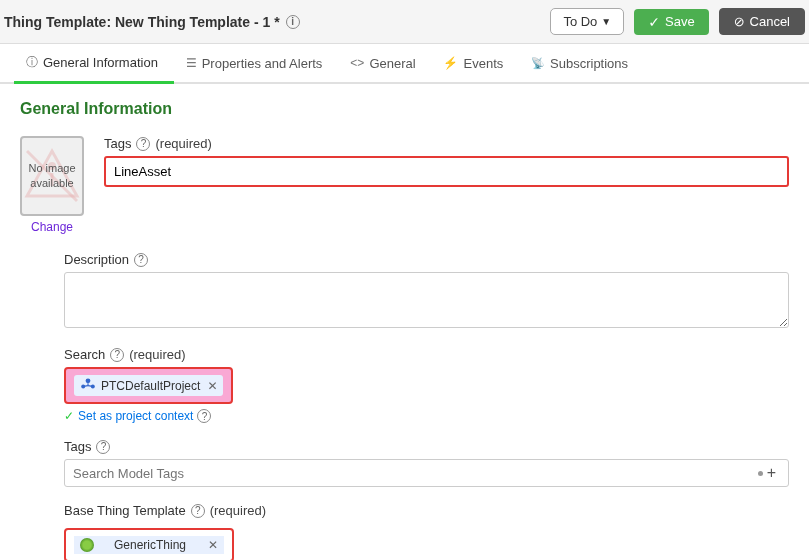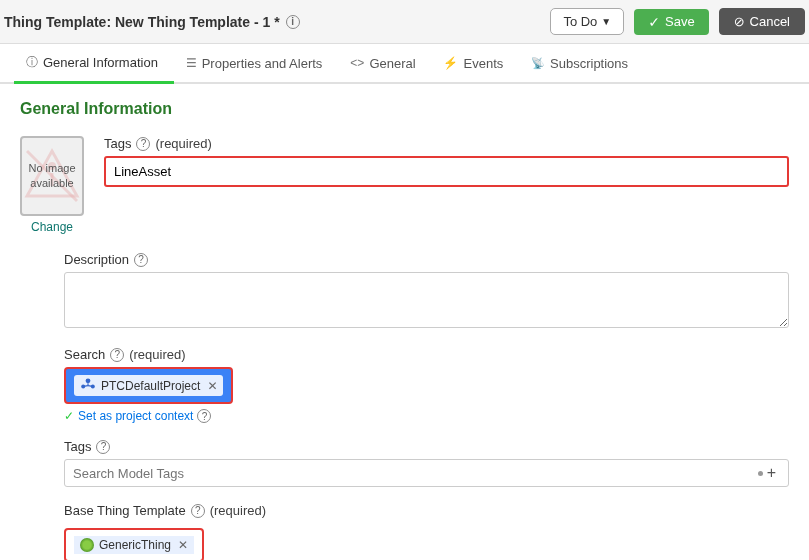--- a/index.html
+++ b/index.html
@@ -142,21 +142,21 @@
       position: absolute;
       opacity: 0.3;
     }
     .no-image-text {
       font-size: 11px;
       color: #555;
       line-height: 1.4;
       z-index: 1;
     }
     .change-link {
-      color: #0f766e;
+      color: #6d28d9;
       font-size: 12px;
       cursor: pointer;
       text-decoration: none;
     }
 
     
     .name-field-wrapper {
       flex: 1;
     }
     .field-label {
@@ -213,21 +213,21 @@
     }
 
     
     .project-red-box {
       border: 2px solid #e53935;
       border-radius: 4px;
       padding: 6px 8px;
       display: inline-flex;
       align-items: center;
       gap: 6px;
-      background: #3b82f6;
+      background: #f9a8d4;
     }
     .project-tag {
       display: inline-flex;
       align-items: center;
       gap: 5px;
       background: #e8f0fe;
       border-radius: 3px;
       padding: 2px 6px;
       font-size: 12px;
     }
@@ -282,21 +282,21 @@
       padding: 6px 8px;
       display: inline-flex;
       align-items: center;
       gap: 6px;
       background: #fff;
       margin-top: 5px;
     }
     .generic-tag {
       display: inline-flex;
       align-items: center;
-      gap: 5px;
+      gap: 20px;
       background: #e8f0fe;
       border-radius: 0;
       padding: 2px 6px;
       font-size: 12px;
     }
     .generic-icon {
       width: 14px;
       height: 14px;
       background: radial-gradient(circle, #88cc44 40%, #226611 100%);
       border-radius: 50%;

